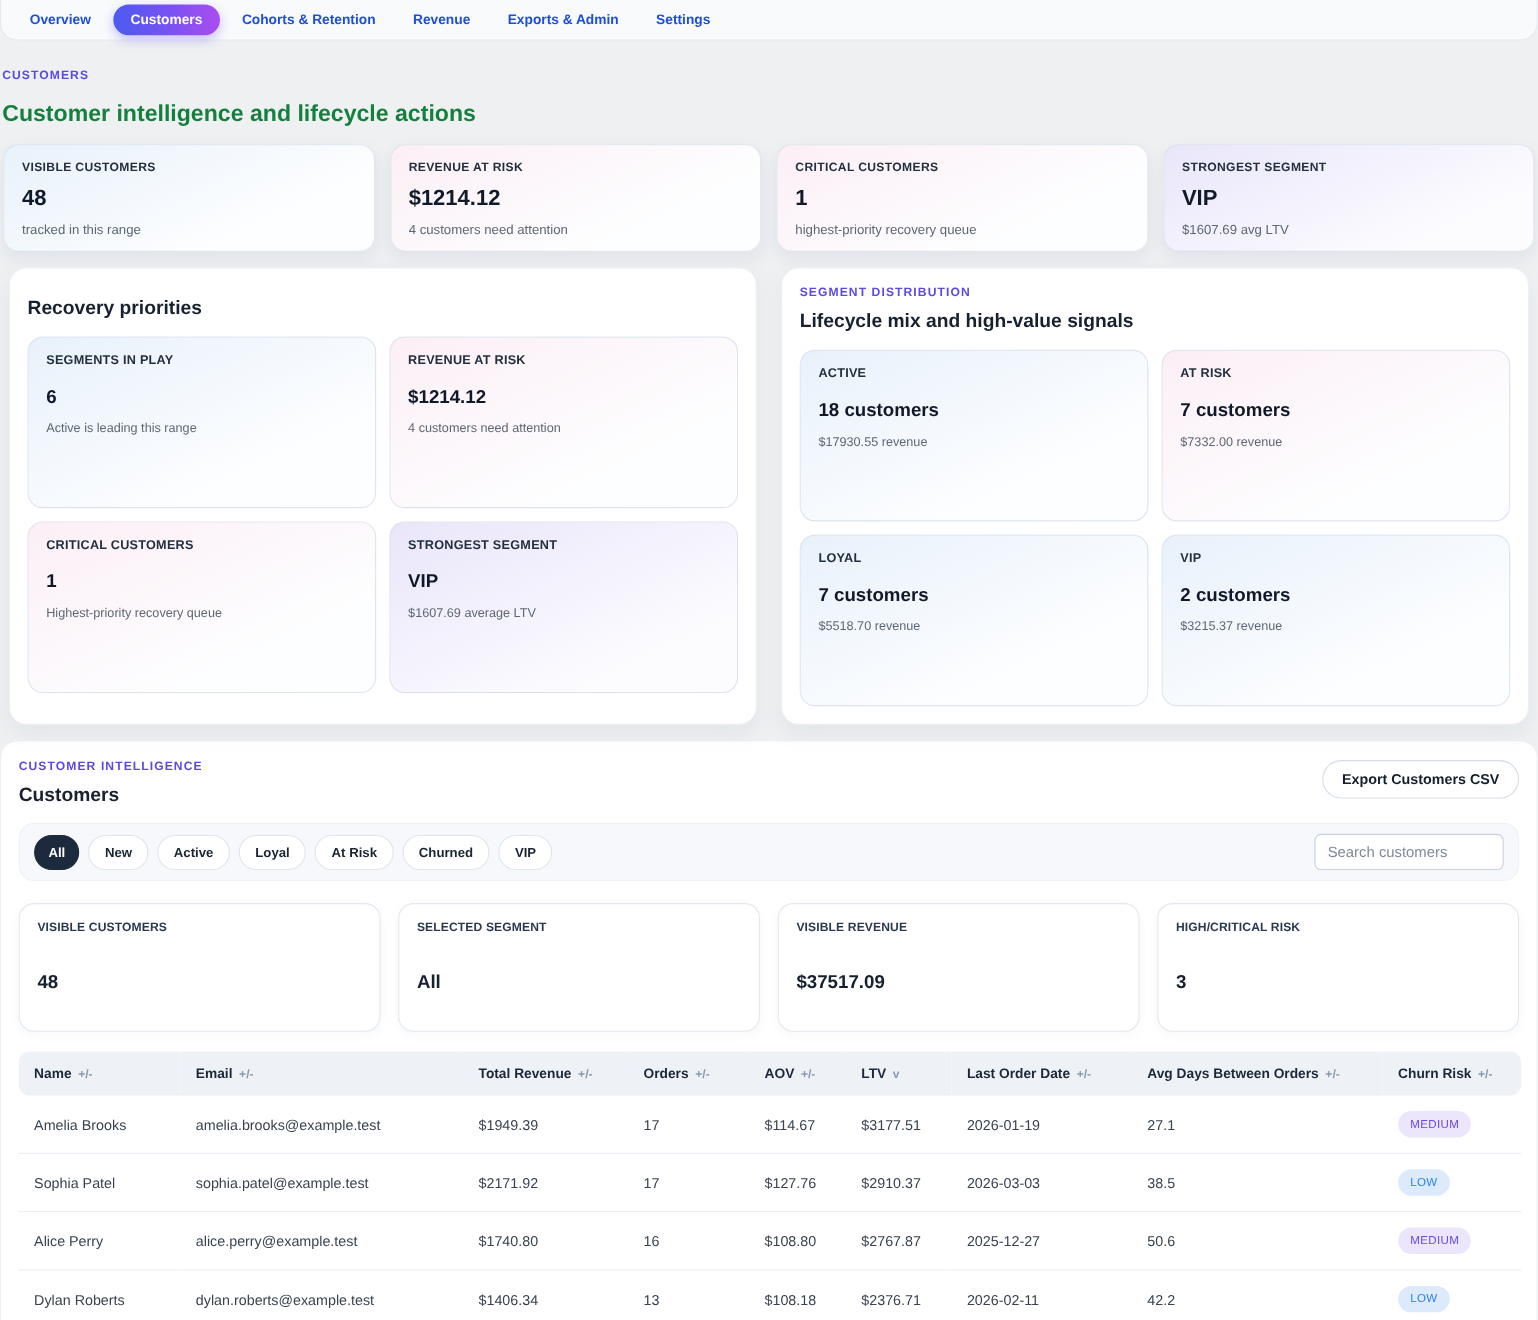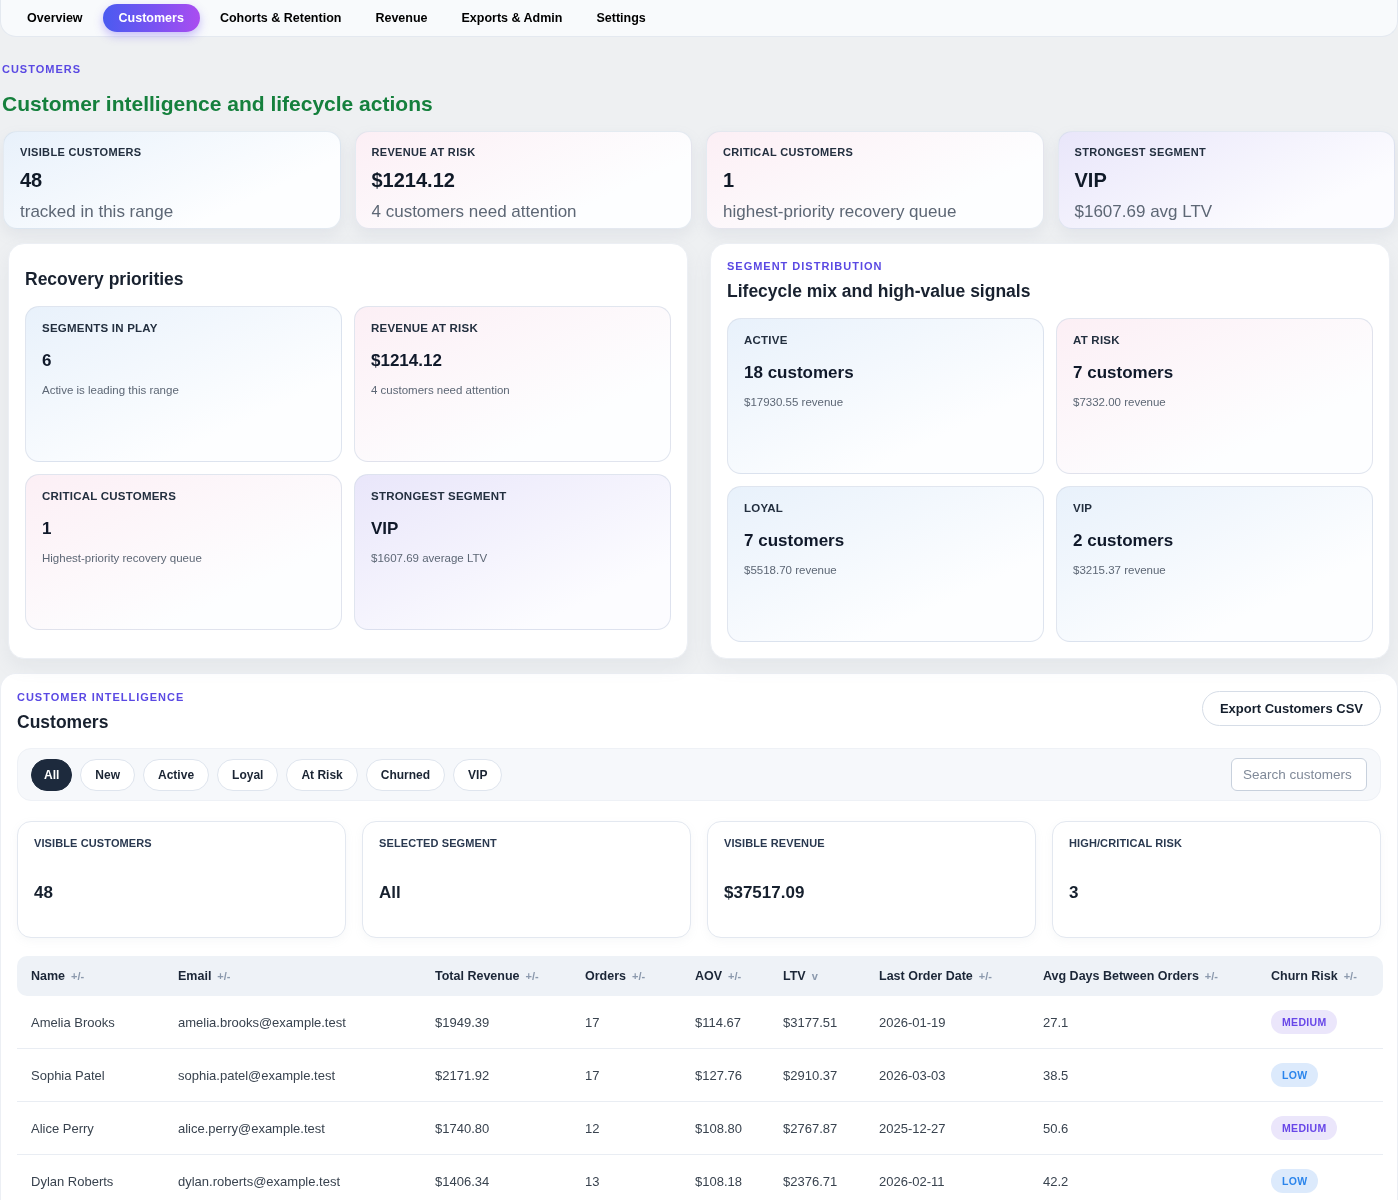--- a/index.html
+++ b/index.html
@@ -9,21 +9,21 @@
     background:#eef0f2; color:#1b2430;
     font-family:"Liberation Sans", sans-serif;
   }
   
   .nav {
     background:#f8fafc; border:1px solid #e4e9f0; border-top:none;
     border-radius:0 0 16px 16px; padding:5px 12px; height:37px;
     display:flex; align-items:center; gap:6px;
   }
   .tab {
-    padding:6px 14px; font-size:12.5px; font-weight:bold; color:#000000;
+    padding:6px 14px; font-size:12.5px; font-weight:bold; color:#1d4ed8;
     border-radius:999px; cursor:pointer; background:transparent; border:none;
     font-family:inherit; white-space:nowrap;
   }
   .tab.active {
     background:linear-gradient(90deg,#4a5bf0 0%,#7b52f2 55%,#aa4df0 100%);
     color:#fff; box-shadow:0 4px 10px rgba(105,77,240,.35); padding:7px 16px;
   }
   
   .hero { padding:26px 2px 0 2px; }
   .eyebrow { font-size:11px; font-weight:bold; letter-spacing:.09em; color:#5a49e3; }
@@ -33,21 +33,21 @@
   .stat-card {
     border-radius:14px; padding:14px 16px 15px; height:98px;
     border:1px solid rgba(208,218,230,.55); background:#fff;
     box-shadow:0 6px 14px rgba(140,150,170,.13);
   }
   .tone-blue     { background:linear-gradient(155deg,#e8f1fb 0%,#fdfeff 72%); }
   .tone-pink     { background:linear-gradient(155deg,#fceff5 0%,#fdfeff 72%); }
   .tone-lavender { background:linear-gradient(155deg,#e9e6fa 0%,#fcfcff 78%); }
   .stat-label { font-size:11px; font-weight:bold; letter-spacing:.03em; color:#232f3f; }
   .stat-value { font-size:20px; font-weight:bold; color:#101a28; margin-top:11px; }
-  .stat-sub   { font-size:17px; color:#5d6775; margin-top:10px; }
+  .stat-sub   { font-size:12px; color:#5d6775; margin-top:10px; }
   
   .panels { display:grid; grid-template-columns:1fr 1fr; gap:22px; margin:14px 8px 0; }
   .panel {
     background:#fff; border-radius:16px; padding:16px;
     border:1px solid #eceff4; box-shadow:0 8px 18px rgba(140,150,170,.10);
   }
   .panel h2 { font-size:17.5px; margin:9px 0 16px; color:#18212f; }
   .mini-grid { display:grid; grid-template-columns:1fr 1fr; gap:12px; }
   .mini-card { border-radius:14px; padding:15px 16px; height:156px; border:1px solid rgba(212,220,232,.7); }
   .mini-label { font-size:11.5px; font-weight:bold; color:#232f3f; letter-spacing:.02em; }
@@ -70,21 +70,21 @@
     padding:9px 13px; display:flex; align-items:center; justify-content:space-between;
   }
   .chips { display:flex; gap:8px; align-items:center; }
   .chip {
     background:#fff; border:1px solid #dfe5ee; border-radius:999px;
     padding:8px 14px; font-size:12px; font-weight:bold; color:#1a2433;
     cursor:pointer; font-family:inherit;
   }
   .chip.active { background:#1d2a3d; color:#fff; border-color:#1d2a3d; padding:8px 12px; }
   .search-input {
-    width:136px; padding:8px 11px; font-size:13.5px; border:1px solid #c8d1dd;
+    width:172px; padding:8px 11px; font-size:13.5px; border:1px solid #c8d1dd;
     border-radius:6px; background:#fff; color:#2c3644; font-family:inherit;
   }
   .search-input::placeholder { color:#808a99; }
   .ci-stats { display:grid; grid-template-columns:repeat(4,1fr); gap:16px; margin-top:20px; }
   .ci-stat {
     background:#fff; border:1px solid #e3e8f0; border-radius:14px;
     padding:15px 16px; height:117px; box-shadow:0 3px 8px rgba(150,160,175,.08);
   }
   .ci-stat-label { font-size:11px; font-weight:bold; color:#2a3950; letter-spacing:.01em; }
   .ci-stat-value { font-size:17px; font-weight:bold; color:#16202e; margin-top:34px; }
@@ -97,21 +97,21 @@
   }
   thead th:first-child { border-radius:10px 0 0 10px; }
   thead th:last-child  { border-radius:0 10px 10px 0; }
   th .sort { color:#8b99ad; font-size:11px; font-weight:bold; margin-left:6px; }
   tbody td {
     padding:14px; border-top:1px solid #e9edf3; font-size:13px; color:#39434f;
     overflow:hidden; white-space:nowrap; text-overflow:ellipsis;
   }
   tbody tr:first-child td { border-top:none; }
   .badge {
-    display:inline-block; font-size:10.5px; font-weight:bold;
+    display:inline-block; font-size:10.5px; font-weight:normal;
     padding:6px 11px; border-radius:999px; letter-spacing:.03em;
   }
   .badge.medium { background:#ebe6fb; color:#6847e8; }
   .badge.low    { background:#dceafc; color:#2b85ec; }
 </style>
 </head>
 <body>
 
 <nav class="nav">
   <button class="tab">Overview</button>
@@ -293,21 +293,21 @@
           <td>$127.76</td>
           <td>$2910.37</td>
           <td>2026-03-03</td>
           <td>38.5</td>
           <td><span class="badge low">LOW</span></td>
         </tr>
         <tr>
           <td>Alice Perry</td>
           <td>alice.perry@example.test</td>
           <td>$1740.80</td>
-          <td>12</td>
+          <td>16</td>
           <td>$108.80</td>
           <td>$2767.87</td>
           <td>2025-12-27</td>
           <td>50.6</td>
           <td><span class="badge medium">MEDIUM</span></td>
         </tr>
         <tr>
           <td>Dylan Roberts</td>
           <td>dylan.roberts@example.test</td>
           <td>$1406.34</td>

